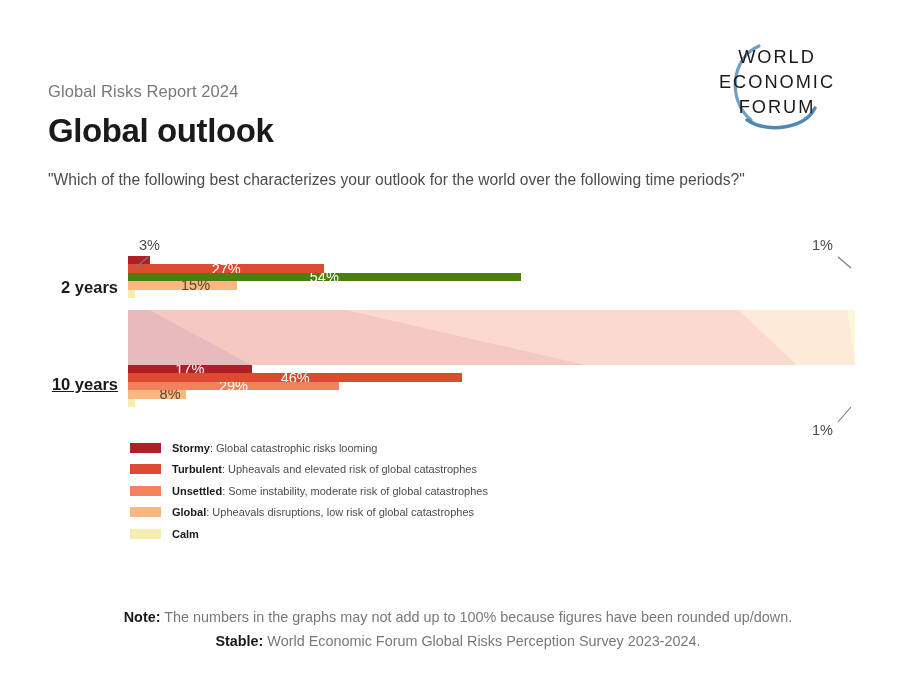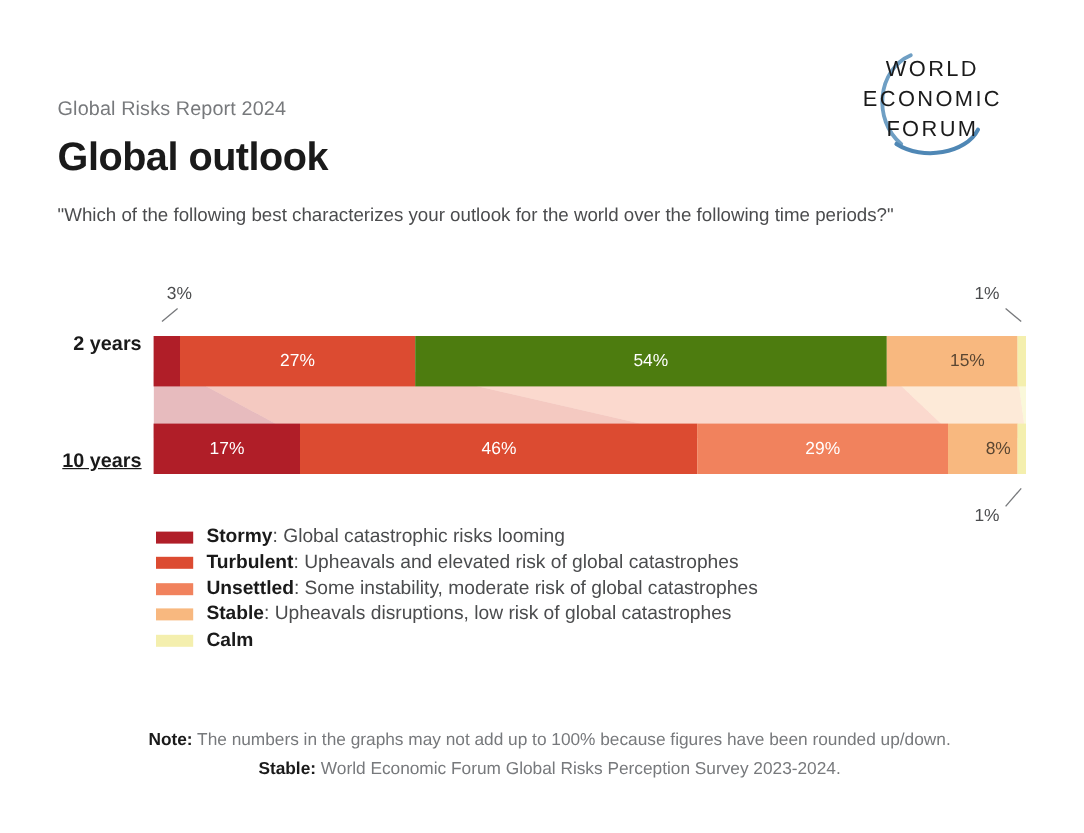--- a/index.html
+++ b/index.html
@@ -87,22 +87,22 @@
     width: 727px;
     height: 215px;
   }
   .bar-row {
     position: absolute;
     left: 0;
     width: 100%;
     height: 42px;
     display: flex;
   }
-  #bar-2y  { top: 48px; }
-  #bar-10y { top: 121px; }
+  #bar-2y  { top: 24px; flex-direction: column; }
+  #bar-10y { top: 133px; flex-direction: column; }
   .seg {
     height: 100%;
     display: flex;
     align-items: center;
     justify-content: center;
     font-size: 14.5px;
     box-sizing: border-box;
     overflow: hidden;
     white-space: nowrap;
   }
@@ -147,21 +147,21 @@
   #legend {
     position: absolute;
     left: 130px;
     top: 437px;
     width: 700px;
   }
   .legend-item {
     display: flex;
     align-items: center;
     height: 21.5px;
-    font-size: 16px;
+    font-size: 11px;
     color: #4b4c4e;
   }
   .legend-swatch {
     width: 31px;
     height: 10px;
     flex: 0 0 31px;
     margin-right: 11px;
   }
   .legend-name {
     font-weight: bold;
@@ -262,21 +262,21 @@
       <span class="legend-name">Turbulent</span>
       <span class="legend-desc">: Upheavals and elevated risk of global catastrophes</span>
     </div>
     <div class="legend-item">
       <span class="legend-swatch" style="background:#f1825d;"></span>
       <span class="legend-name">Unsettled</span>
       <span class="legend-desc">: Some instability, moderate risk of global catastrophes</span>
     </div>
     <div class="legend-item">
       <span class="legend-swatch" style="background:#f8b87f;"></span>
-      <span class="legend-name">Stable</span>
+      <span class="legend-name">Global</span>
       <span class="legend-desc">: Upheavals disruptions, low risk of global catastrophes</span>
     </div>
     <div class="legend-item">
       <span class="legend-swatch" style="background:#f4efae;"></span>
       <span class="legend-name">Calm</span>
     </div>
   </div>
 
   <div id="footer">
     <div class="foot-line">

